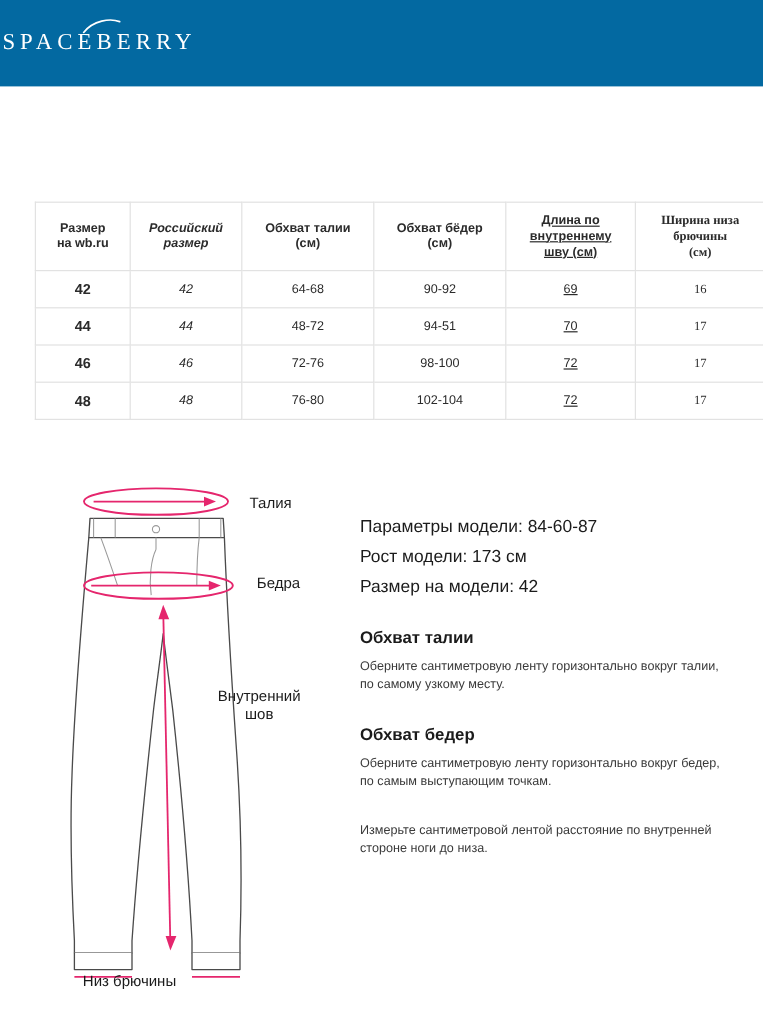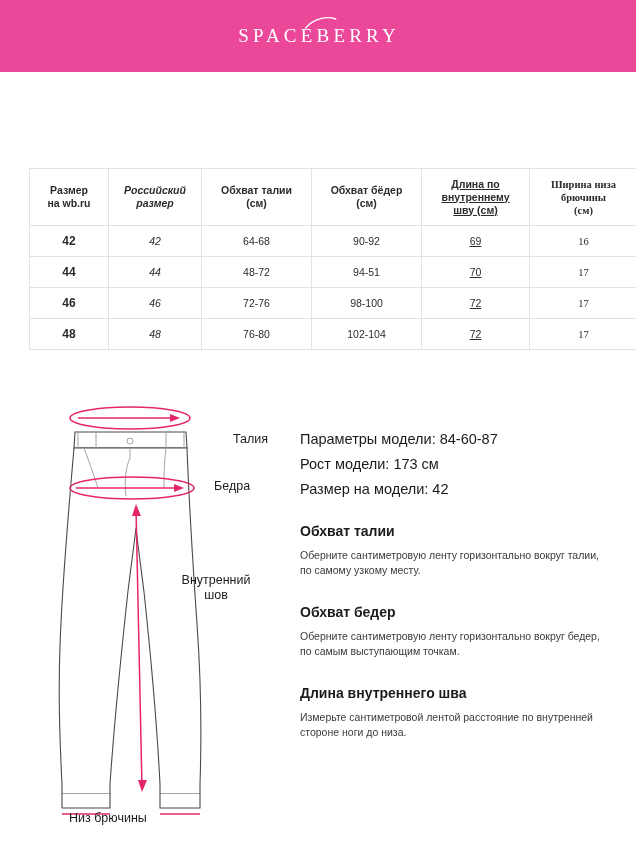--- a/index.html
+++ b/index.html
@@ -15,24 +15,24 @@
     overflow: hidden;
   }
   .page {
     position: relative;
     width: 636px;
     height: 848px;
   }
   
   .header {
     height: 72px;
-    background: #ec4899;
+    background: #0369a1;
     display: flex;
     align-items: center;
-    justify-content: center;
+    justify-content: flex-start;
   }
   .brand {
     position: relative;
     color: #ffffff;
     font-size: 19px;
     letter-spacing: 4.2px;
     font-family: "Liberation Serif", serif;
     padding-left: 2px;
   }
   .brand-swoosh {
@@ -87,21 +87,21 @@
     top: 396px;
     width: 275px;
     height: 440px;
   }
   .ill-label {
     position: absolute;
     font-size: 12.5px;
     color: #1b1b1b;
     line-height: 15px;
   }
-  .lbl-talia { left: 208px; top: 432px; margin-left: 25px; }
+  .lbl-talia { left: 208px; top: 412px; }
   .lbl-bedra { left: 214px; top: 479px; }
   .lbl-shov  { left: 170px; top: 573px; width: 92px; text-align: center; }
   .lbl-niz   { left: 69px;  top: 811px; }
   
   .right-col {
     position: absolute;
     left: 300px;
     top: 431px;
     width: 310px;
   }
@@ -252,18 +252,17 @@
 
     <div class="section">
       <h3>Обхват талии</h3>
       <p>Оберните сантиметровую ленту горизонтально вокруг талии, по самому узкому месту.</p>
     </div>
     <div class="section">
       <h3>Обхват бедер</h3>
       <p>Оберните сантиметровую ленту горизонтально вокруг бедер, по самым выступающим точкам.</p>
     </div>
     <div class="section">
-      <h3>Длина внутреннего шва</h3>
       <p>Измерьте сантиметровой лентой расстояние по внутренней стороне ноги до низа.</p>
     </div>
   </div>
 
 </div>
 
 </body></html>

